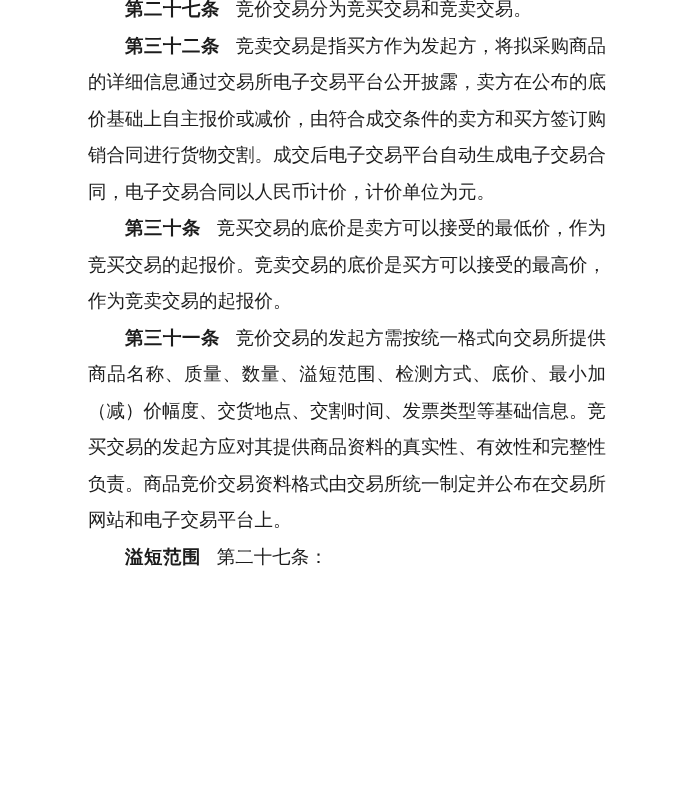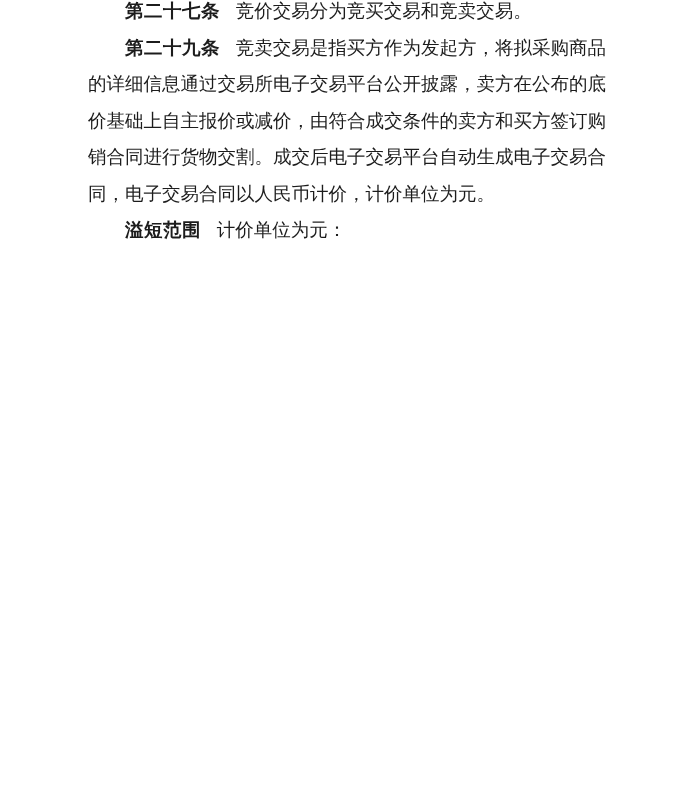--- a/index.html
+++ b/index.html
@@ -9,21 +9,21 @@
     height: 785px;
     overflow: hidden;
   }
 
   .page {
     width: 692px;
     height: 785px;
     background: #ffffff;
     padding: 0 86px 0 88px;
     overflow: hidden;
-    font-family: Liberation Sans, sans-serif;
+    font-family: Liberation Mono, monospace;
   }
 
   .content {
     margin-top: -7px;
   }
 
   p.article {
     font-size: 18.5px;
     line-height: 36.5px;
     color: #1c1c1c;
@@ -40,20 +40,22 @@
 </style>
 </head>
 <body>
 
 <div class="page" style="background: rgb(255, 255, 255); color: rgb(28, 28, 28);">
   <div class="content">
 
     <p class="article"><span class="article-number">第二十七条</span><span class="article-text">竞价交易分为竞买交易和竞卖交易。</span></p>
 
 
-    <p class="article"><span class="article-number">第二十九条</span><span class="article-text">竞卖交易是指买方作为发起方，将拟采购商品的详细信息通过交易所电子交易平台公开披露，卖方在公布的底价基础上自主报价或减价，由符合成交条件的卖方和买方签订购销合同进行货物交割。成交后电子交易平台自动生成电子交易合同，电子交易合同以人民币计价，计价单位为元。</span></p>
+    <p class="article"><span class="article-number">第三十二条</span><span class="article-text">竞卖交易是指买方作为发起方，将拟采购商品的详细信息通过交易所电子交易平台公开披露，卖方在公布的底价基础上自主报价或减价，由符合成交条件的卖方和买方签订购销合同进行货物交割。成交后电子交易平台自动生成电子交易合同，电子交易合同以人民币计价，计价单位为元。</span></p>
 
+    <p class="article"><span class="article-number">第三十条</span><span class="article-text">竞买交易的底价是卖方可以接受的最低价，作为竞买交易的起报价。竞卖交易的底价是买方可以接受的最高价，作为竞卖交易的起报价。</span></p>
 
+    <p class="article"><span class="article-number">第三十一条</span><span class="article-text">竞价交易的发起方需按统一格式向交易所提供商品名称、质量、数量、溢短范围、检测方式、底价、最小加（减）价幅度、交货地点、交割时间、发票类型等基础信息。竞买交易的发起方应对其提供商品资料的真实性、有效性和完整性负责。商品竞价交易资料格式由交易所统一制定并公布在交易所网站和电子交易平台上。</span></p>
 
-    <p class="article"><span class="article-number">溢短范围</span><span class="article-text">计价单位为元：</span></p>
+    <p class="article"><span class="article-number">溢短范围</span><span class="article-text">第二十七条：</span></p>
 
   </div>
 </div>
 
 </body></html>

